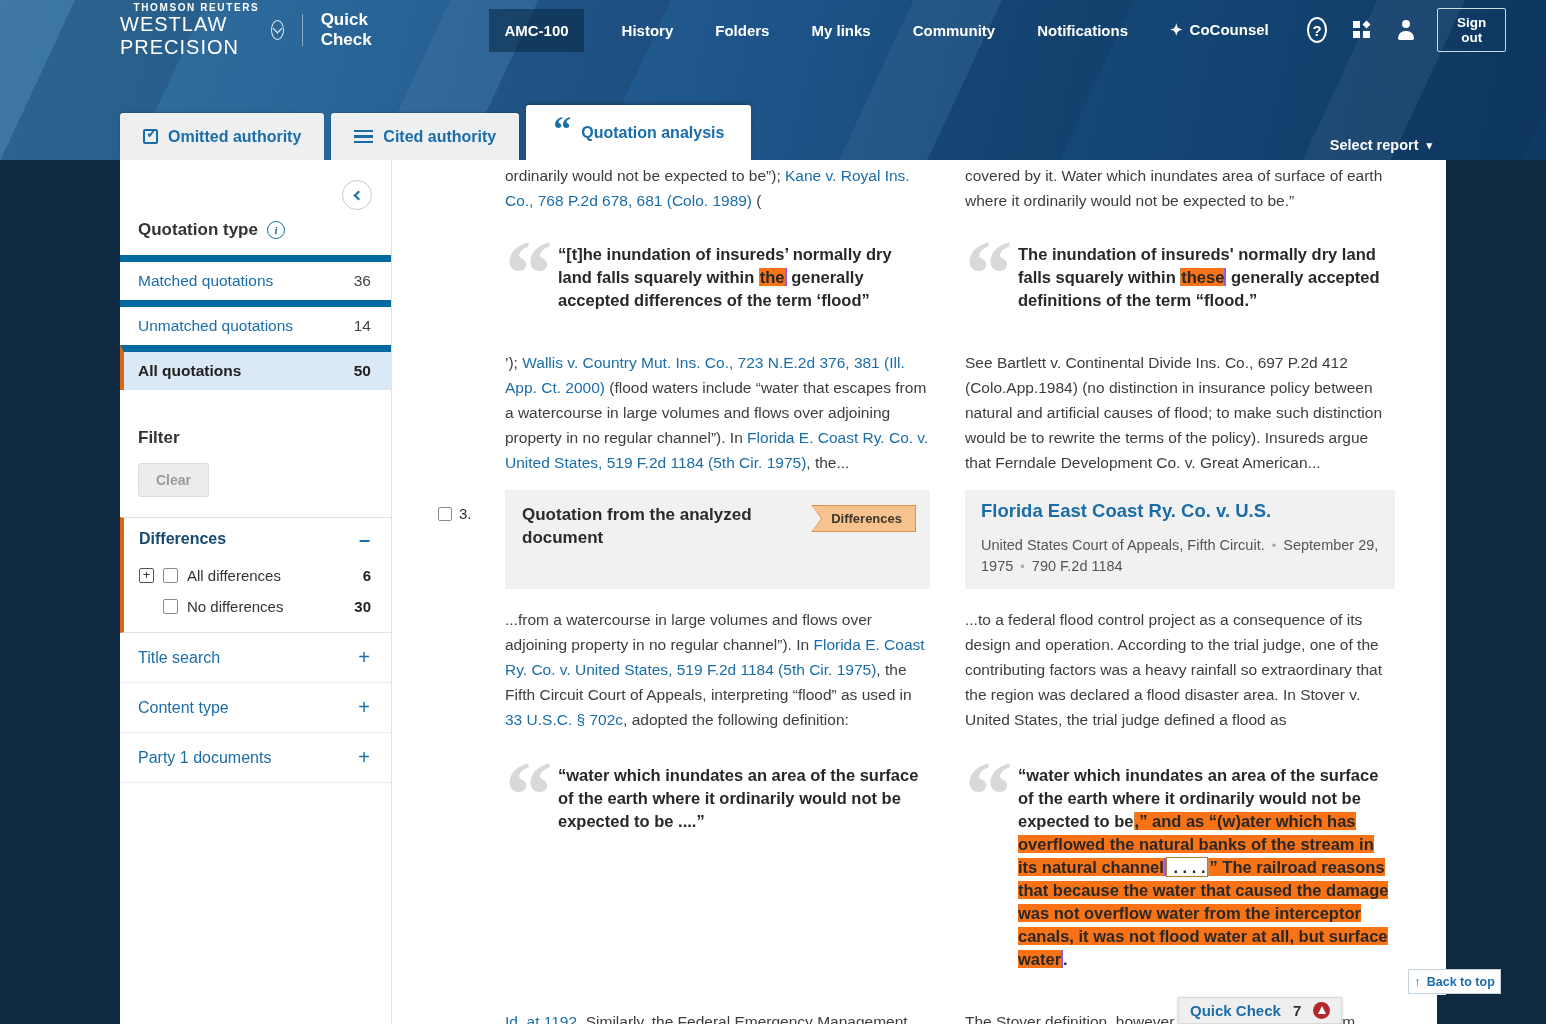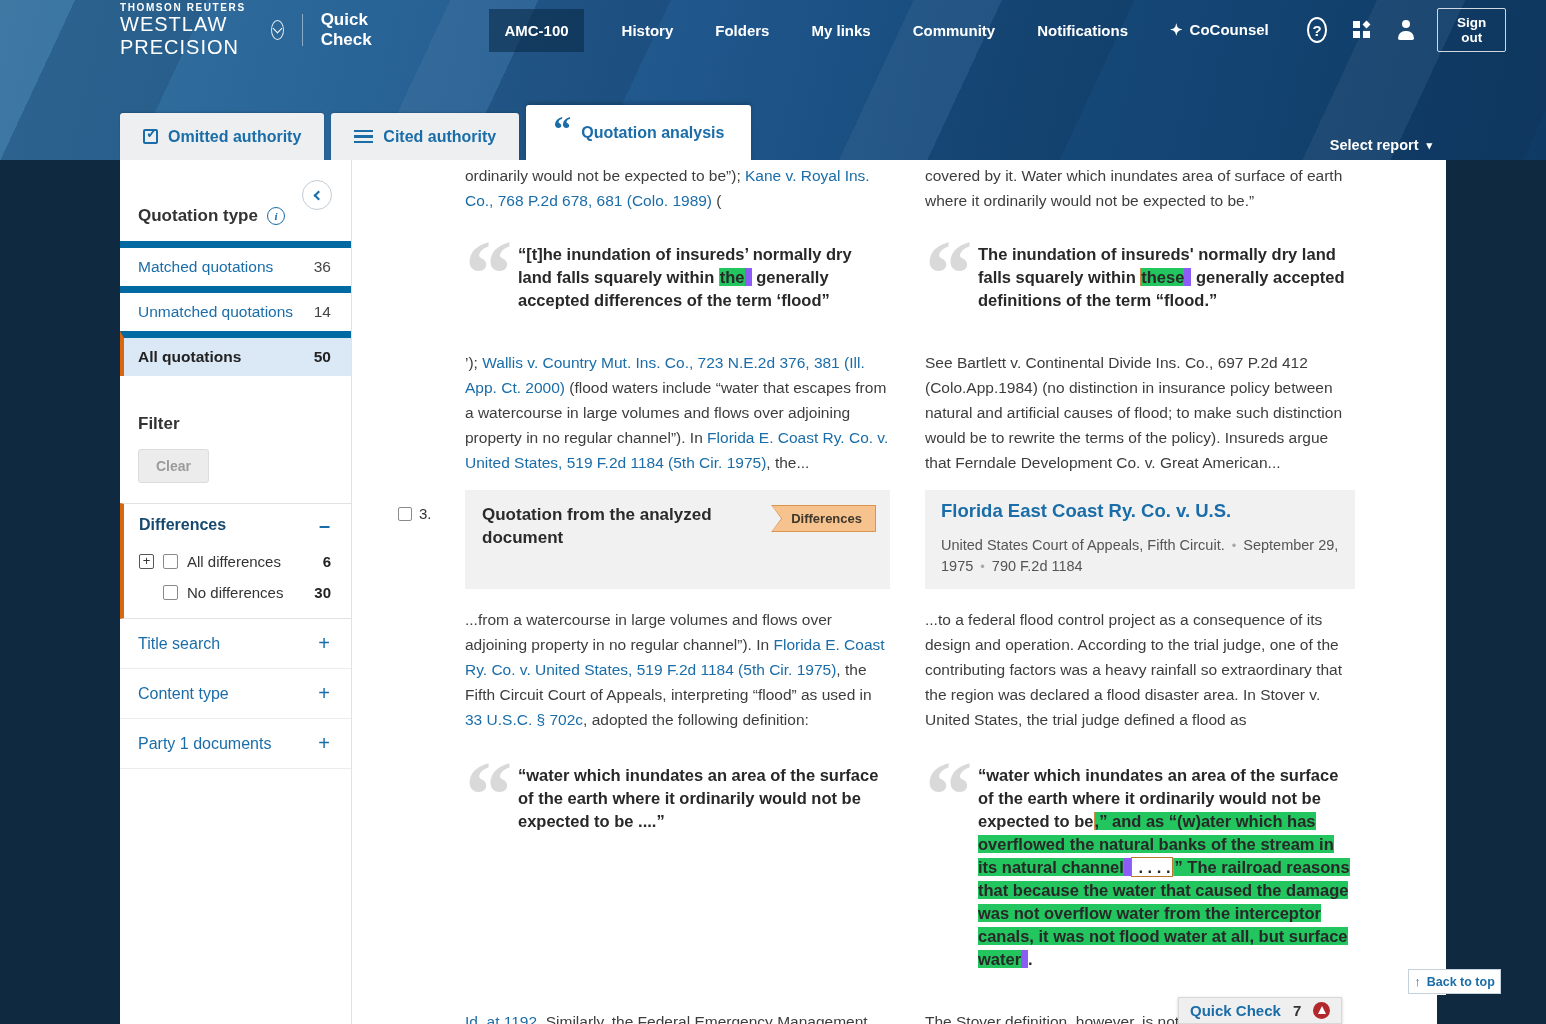--- a/index.html
+++ b/index.html
@@ -7,21 +7,21 @@
   body { font-family:"Liberation Sans", sans-serif; }
   .page { position:relative; width:1546px; height:1024px; background:#0e2940; overflow:hidden; }
 
   
   .topband { position:absolute; top:0; left:0; width:1546px; height:160px;
     background:linear-gradient(103deg,#34719e 0%, #2a6598 22%, #1f568b 45%, #154878 68%, #0f3a64 100%); overflow:hidden; }
   .topband::before { content:""; position:absolute; top:-120px; left:-200px; width:2000px; height:500px;
     background:repeating-linear-gradient(115deg, rgba(255,255,255,0) 0 220px, rgba(255,255,255,.05) 220px 300px, rgba(12,40,70,.18) 300px 420px); }
   .header-row { position:absolute; top:0; left:0; width:1546px; height:60px; display:flex; align-items:center; padding:0 40px 0 120px; }
   .brand { display:flex; align-items:center; gap:12px; color:#fff; }
-  .brand-text { display:flex; flex-direction:column; }
+  .brand-text { display:flex; flex-direction:column;align-items:flex-end; }
   .brand-top { font-size:10px; font-weight:700; letter-spacing:1.6px; }
   .brand-main { font-size:20px; font-weight:400; letter-spacing:1px; }
   .circle-chevron { width:20px; height:20px; border:1px solid rgba(255,255,255,.85); border-radius:50%; display:flex; align-items:center; justify-content:center; }
   .chev-down { width:7px; height:7px; border-right:1.5px solid #fff; border-bottom:1.5px solid #fff; transform:rotate(45deg); margin-top:-3px; }
   .hdr-divider { width:1px; height:32px; background:rgba(255,255,255,.45); margin:0 18px; }
   .product { color:#fff; font-size:17px; font-weight:700; }
   .topnav { display:flex; align-items:center; gap:34px; margin-left:105px; }
   .nav-item { color:#fff; font-size:15px; font-weight:600; padding:13px 4px; cursor:pointer; white-space:nowrap; }
   .nav-item.active { background:rgba(8,38,66,.55); padding:13px 15px; }
   .nav-item .sparkle { margin-right:7px; font-size:15px; }
@@ -44,21 +44,21 @@
   .check-icon::after { content:"✓"; position:absolute; top:-6px; left:1px; font-size:14px; font-weight:700; color:#1a6da8; }
   .list-icon i { display:block; width:13px; height:2.5px; background:#1a6da8; margin:3px 0 3px 6px; box-shadow:-6px 0 0 #1a6da8; }
   .quote-icon { font-family:"Liberation Serif", serif; font-size:36px; font-weight:700; color:#1a6da8; line-height:10px; height:18px; display:inline-block; }
   .select-report { position:absolute; top:137px; right:114px; color:#fff; font-size:14.5px; font-weight:700; display:flex; align-items:center; gap:8px; cursor:pointer; }
   .caret-down { font-size:11px; }
 
   
   .content { position:absolute; left:120px; top:160px; width:1326px; height:864px; background:#fff; display:flex; overflow:hidden; }
 
   
-  .sidebar { width:232px; flex:none; border-right:1px solid #e2e2e2; position:relative; padding-top:4px; }
+  .sidebar { width:272px; flex:none; border-right:1px solid #e2e2e2; position:relative; padding-top:18px; }
   .collapse-btn { position:absolute; top:20px; right:19px; width:30px; height:30px; border-radius:50%; border:1px solid #c2ccd4; background:#fff; display:flex; align-items:center; justify-content:center; cursor:pointer; }
   .chev-left { width:7px; height:7px; border-left:2px solid #1a6da8; border-bottom:2px solid #1a6da8; transform:rotate(45deg); margin-left:3px; }
   .qt-title { padding:42px 18px 15px 18px; font-size:17px; font-weight:700; color:#333; display:flex; align-items:center; gap:9px; }
   .info-icon { width:18px; height:18px; border-radius:50%; border:1.5px solid #1a6da8; color:#1a6da8; font-size:11px; font-family:"Liberation Serif",serif; font-style:italic; font-weight:700; display:flex; align-items:center; justify-content:center; }
   .qt-item { display:flex; justify-content:space-between; align-items:center; padding:10px 20px 10px 18px; font-size:15.5px; color:#1a6da8; border-top:7px solid #0369a1; cursor:pointer; }
   .qt-item .count { color:#444; }
   .qt-item.selected { background:#dbe8f5; border-left:4px solid #d9670f; padding-left:14px; color:#222; font-weight:700; }
   .qt-item.selected .count { color:#222; font-weight:700; }
   .filter-title { margin-top:38px; padding:0 18px; font-size:17px; font-weight:700; color:#333; }
   .clear-btn { margin:15px 18px 20px 18px; padding:8px 17px; background:#ececec; border:1px solid #dcdcdc; border-radius:3px; color:#9b9b9b; font-size:14px; font-weight:700; cursor:default; }
@@ -82,21 +82,21 @@
   .b4 { margin-bottom:18px; }
   .b5 { margin-bottom:32px; }
   .b6 { margin-bottom:38px; }
   .para { font-size:15.5px; line-height:25px; color:#3d3d3d; }
   .link { color:#1a6da8; cursor:pointer; }
   .numcell { display:flex; align-items:flex-start; gap:7px; padding-top:15px; font-size:15px; color:#333; }
   .numcell .cb { margin-top:2px; width:14px; height:14px; }
   .quote { display:flex; }
   .qmark { width:53px; flex:none; font-family:"Liberation Serif", serif; font-weight:700; font-size:95px; line-height:62px; color:#d9d9d9; letter-spacing:-7px; overflow:visible; }
   .qtext { font-size:16.5px; line-height:23px; font-weight:700; color:#282828; }
-  .hl { background:#22c55e; border-left:1px solid #cf8d45; border-right:7px solid #8b5cf6; }
+  .hl { background:#f97316; border-left:1px solid #cf8d45; border-right:2px solid #8b5cf6; }
   .boxseg { background:#fff; border:1px solid #b97a2e; padding:0 2px; }
   .gapseg { display:inline-block; width:150px; }
   .lcard { background:#f1f1f1; padding:13px 14px 13px 17px; display:flex; align-items:flex-start; justify-content:space-between; gap:8px; min-height:74px; }
   .lcard-title { font-size:17px; line-height:23px; font-weight:700; color:#2b2b2b; width:270px; }
   .badge-outer { clip-path:polygon(0 0,100% 0,100% 100%,0 100%,10px 50%); background:#d9944f; padding:1px; flex:none; margin-top:2px; }
   .badge-inner { clip-path:polygon(0 0,100% 0,100% 100%,0 100%,10px 50%); background:#f6c28e; padding:5px 13px 5px 19px; font-size:13px; font-weight:700; color:#40372c; }
   .rcard { background:#f1f1f1; padding:10px 16px 12px 16px; min-height:74px; }
   .rcard-title { color:#1a6da8; font-size:18.5px; font-weight:700; margin-bottom:13px; cursor:pointer; }
   .rcard-meta { font-size:14.5px; line-height:20px; color:#555; }
   .meta-dot { color:#a9a9a9; margin:0 7px; font-size:13px; }

